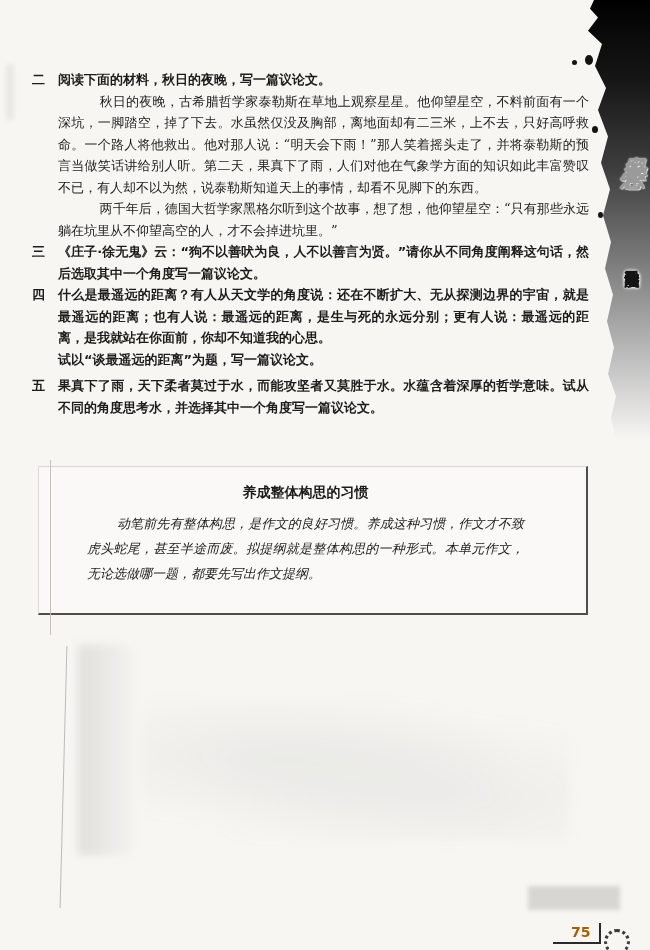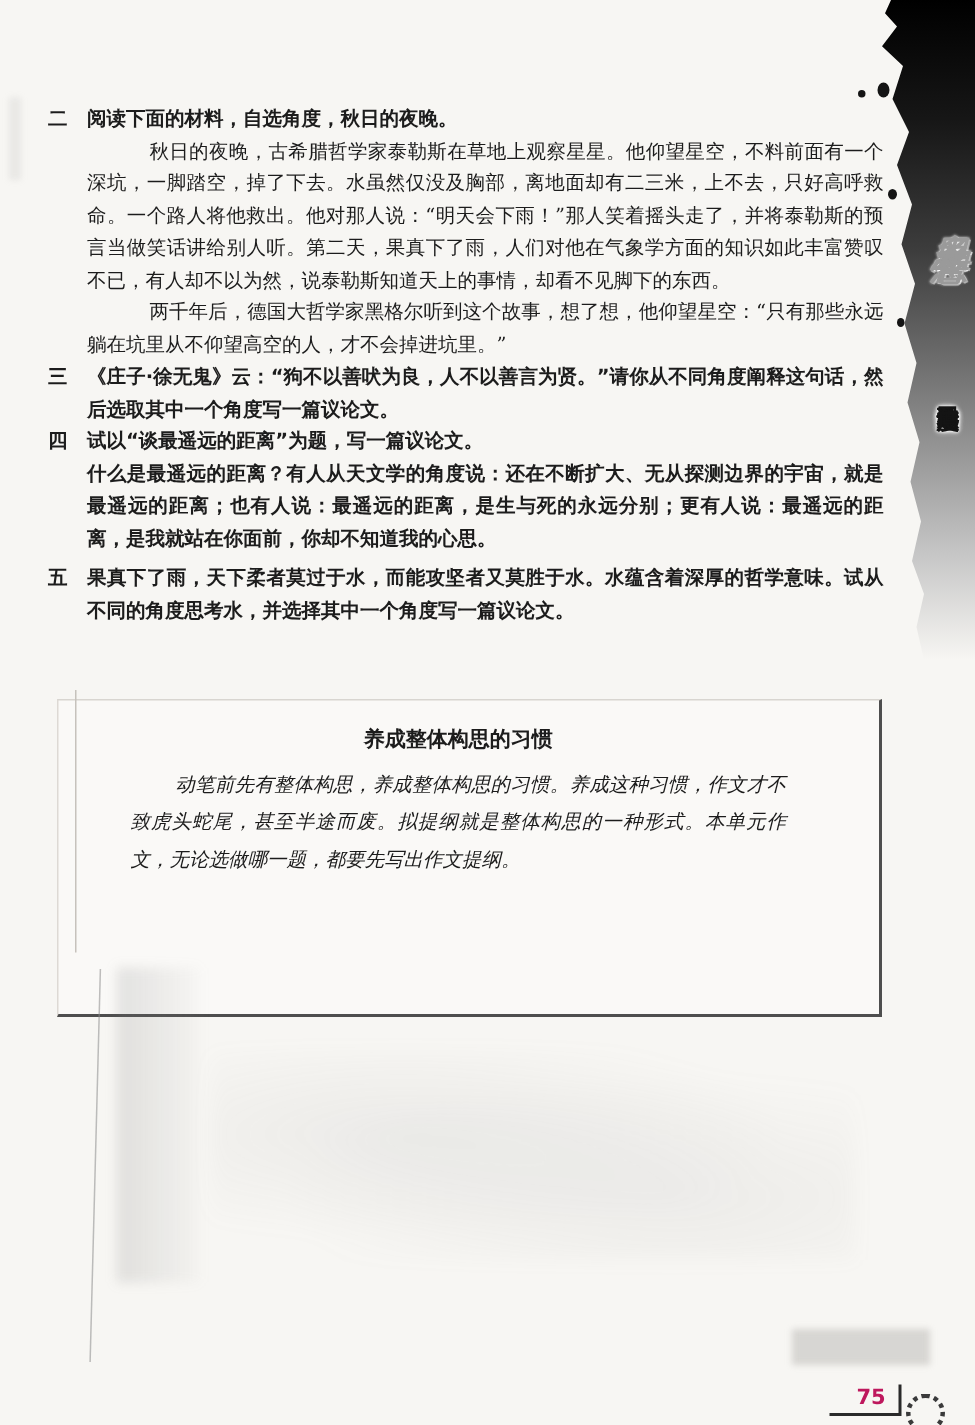--- a/index.html
+++ b/index.html
@@ -19,21 +19,21 @@
   .item .num{position:absolute;left:4px;top:0;font-weight:bold;}
   .instr{font-weight:bold;}
   .story{
     margin-left:-30px;text-indent:3.2em;
     font-family:"DejaVu Serif","Liberation Serif",serif;
     font-weight:normal;
   }
   .item-five{margin-top:5px;}
   
   .tip-box{
-    position:absolute;left:38px;top:466px;width:550px;height:212px;
+    position:absolute;left:38px;top:466px;width:550px;height:149px;
     box-sizing:border-box;background:#faf9f7;
     border-top:1px solid #d8d5d0;border-left:1px solid #ddd9d4;
     border-right:2px solid var(--box_border,#4e4e4e);
     border-bottom:2px solid var(--box_border,#4e4e4e);
     padding:17px 62px 0 48px;
   }
   .tip-title{text-align:center;font-weight:bold;font-size:14px;margin:0 0 9px 0;}
   .tip-body{
     margin:0;font-size:13px;line-height:25px;text-indent:2.3em;text-align:justify;
     font-family:"DejaVu Serif","Liberation Serif",serif;font-style:italic;
@@ -59,21 +59,21 @@
     font-size:24px;letter-spacing:3px;font-weight:bold;font-style:italic;
     color:#9a9a9a;
     text-shadow:0 0 2px rgba(255,255,255,.9),1px 1px 0 rgba(255,255,255,.45);
   }
   .sidebar-lesson{
     position:absolute;left:622px;top:259px;writing-mode:vertical-rl;
     font-size:15px;font-weight:bold;color:#141414;
     text-shadow:0 0 2px rgba(255,255,255,.95),0 0 4px rgba(255,255,255,.6);
   }
   
-  .page-num{position:absolute;left:571px;top:924px;font-size:14px;font-weight:bold;color:#be185d;}
+  .page-num{position:absolute;left:571px;top:924px;font-size:14px;font-weight:bold;color:#a16207;}
   .page-rule{position:absolute;left:553px;top:942px;width:47px;height:2px;background:#2a2a2a;}
   .page-tick{position:absolute;left:599px;top:923px;width:2px;height:21px;background:#2a2a2a;}
   .ring-icon{
     position:absolute;left:604px;top:929px;width:20px;height:20px;
     border:3px dotted #3a3a3a;border-radius:50%;background:transparent;
   }
   
   .smudge-a{position:absolute;left:78px;top:645px;width:55px;height:210px;
     background:linear-gradient(to right,rgba(120,120,120,.18),rgba(160,160,160,.04));
     filter:blur(4px);}
@@ -101,46 +101,46 @@
   <div class="speckle sp3"></div>
   <div class="speckle sp4"></div>
 
   <div class="sidebar-unit">多思善想</div>
   <div class="sidebar-lesson">学习选取立论的角度</div>
 
   <div class="content">
 
     <div class="item">
       <span class="num">二</span>
-      <p class="instr">阅读下面的材料，自选角度，秋日的夜晚。</p>
+      <p class="instr">阅读下面的材料，秋日的夜晚，写一篇议论文。</p>
       <p class="story">秋日的夜晚，古希腊哲学家泰勒斯在草地上观察星星。他仰望星空，不料前面有一个深坑，一脚踏空，掉了下去。水虽然仅没及胸部，离地面却有二三米，上不去，只好高呼救命。一个路人将他救出。他对那人说：“明天会下雨！”那人笑着摇头走了，并将泰勒斯的预言当做笑话讲给别人听。第二天，果真下了雨，人们对他在气象学方面的知识如此丰富赞叹不已，有人却不以为然，说泰勒斯知道天上的事情，却看不见脚下的东西。</p>
       <p class="story">两千年后，德国大哲学家黑格尔听到这个故事，想了想，他仰望星空：“只有那些永远躺在坑里从不仰望高空的人，才不会掉进坑里。”</p>
     </div>
 
     <div class="item">
       <span class="num">三</span>
       <p class="instr">《庄子·徐无鬼》云：“狗不以善吠为良，人不以善言为贤。”请你从不同角度阐释这句话，然后选取其中一个角度写一篇议论文。</p>
     </div>
 
     <div class="item">
       <span class="num">四</span>
+      <p class="instr">什么是最遥远的距离？有人从天文学的角度说：还在不断扩大、无从探测边界的宇宙，就是最遥远的距离；也有人说：最遥远的距离，是生与死的永远分别；更有人说：最遥远的距离，是我就站在你面前，你却不知道我的心思。</p>
       <p class="instr">试以“谈最遥远的距离”为题，写一篇议论文。</p>
-      <p class="instr">什么是最遥远的距离？有人从天文学的角度说：还在不断扩大、无从探测边界的宇宙，就是最遥远的距离；也有人说：最遥远的距离，是生与死的永远分别；更有人说：最遥远的距离，是我就站在你面前，你却不知道我的心思。</p>
     </div>
 
     <div class="item item-five">
       <span class="num">五</span>
       <p class="instr">果真下了雨，天下柔者莫过于水，而能攻坚者又莫胜于水。水蕴含着深厚的哲学意味。试从不同的角度思考水，并选择其中一个角度写一篇议论文。</p>
     </div>
 
   </div>
 
   <div class="tip-box">
     <div class="tip-title">养成整体构思的习惯</div>
-    <p class="tip-body">动笔前先有整体构思，养成整体构思的习惯。养成这种习惯，作文才不致虎头蛇尾，甚至半途而废。拟提纲就是整体构思的一种形式。本单元作文，无论选做哪一题，都要先写出作文提纲。</p>
+    <p class="tip-body">动笔前先有整体构思，是作文的良好习惯。养成这种习惯，作文才不致虎头蛇尾，甚至半途而废。拟提纲就是整体构思的一种形式。本单元作文，无论选做哪一题，都要先写出作文提纲。</p>
   </div>
 
   <div class="smudge-a"></div>
   <div class="scratch-line"></div>
   <div class="smudge-b"></div>
   <div class="smudge-c"></div>
   <div class="smudge-d"></div>
   <div class="smudge-e"></div>
 
   <span class="page-num">75</span>

